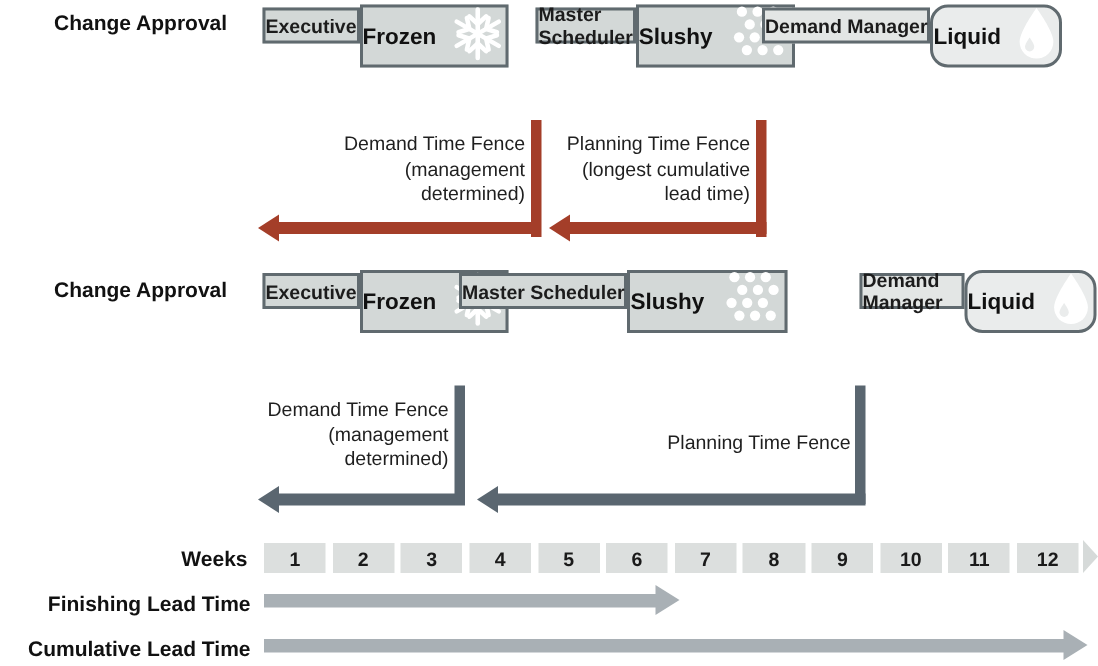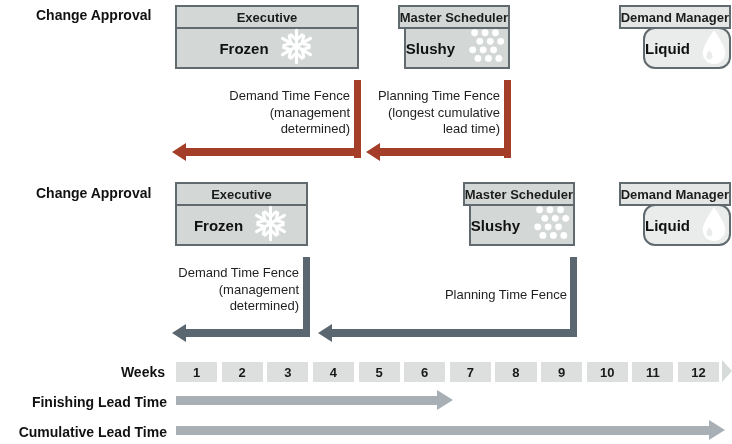--- a/index.html
+++ b/index.html
@@ -3,22 +3,22 @@
 <meta charset="utf-8">
 <style>
   html,body{margin:0;padding:0;background:#ffffff;}
   .stage{position:relative;width:732px;height:444px;background:#ffffff;overflow:hidden;
          font-family:"Liberation Sans",sans-serif;color:#1a1a1a;}
   .stage *{box-sizing:border-box;}
 
   .ca-label{position:absolute;font-weight:bold;font-size:14px;color:#111;}
 
   .tbl{position:absolute;display:flex;}
-  .col{display:flex;flex-direction:column;}
-  .col + .col{margin-left:-2px;align-items:flex-end;}
+  .col{display:flex;}
+  .col + .col{margin-left:-2px;}
   .hcell{height:24px;border:2px solid #606a6f;background:#d3d8d7;display:flex;align-items:center;
          justify-content:center;font-weight:bold;font-size:13px;color:#1c1c1c;}
   .bcell{height:42px;margin-top:-2px;border:2px solid #606a6f;background:#d3d8d7;display:flex;
          align-items:center;justify-content:center;gap:9px;font-weight:bold;font-size:15px;color:#111;}
   .col.light .hcell{background:#e3e6e5;}
   .col.light .bcell{background:#eaecec;border-radius:12px;}
 
   .vline{position:absolute;width:7px;}
   .hbar{position:absolute;height:8px;}
   .red-fill{background:#a43e29;}

